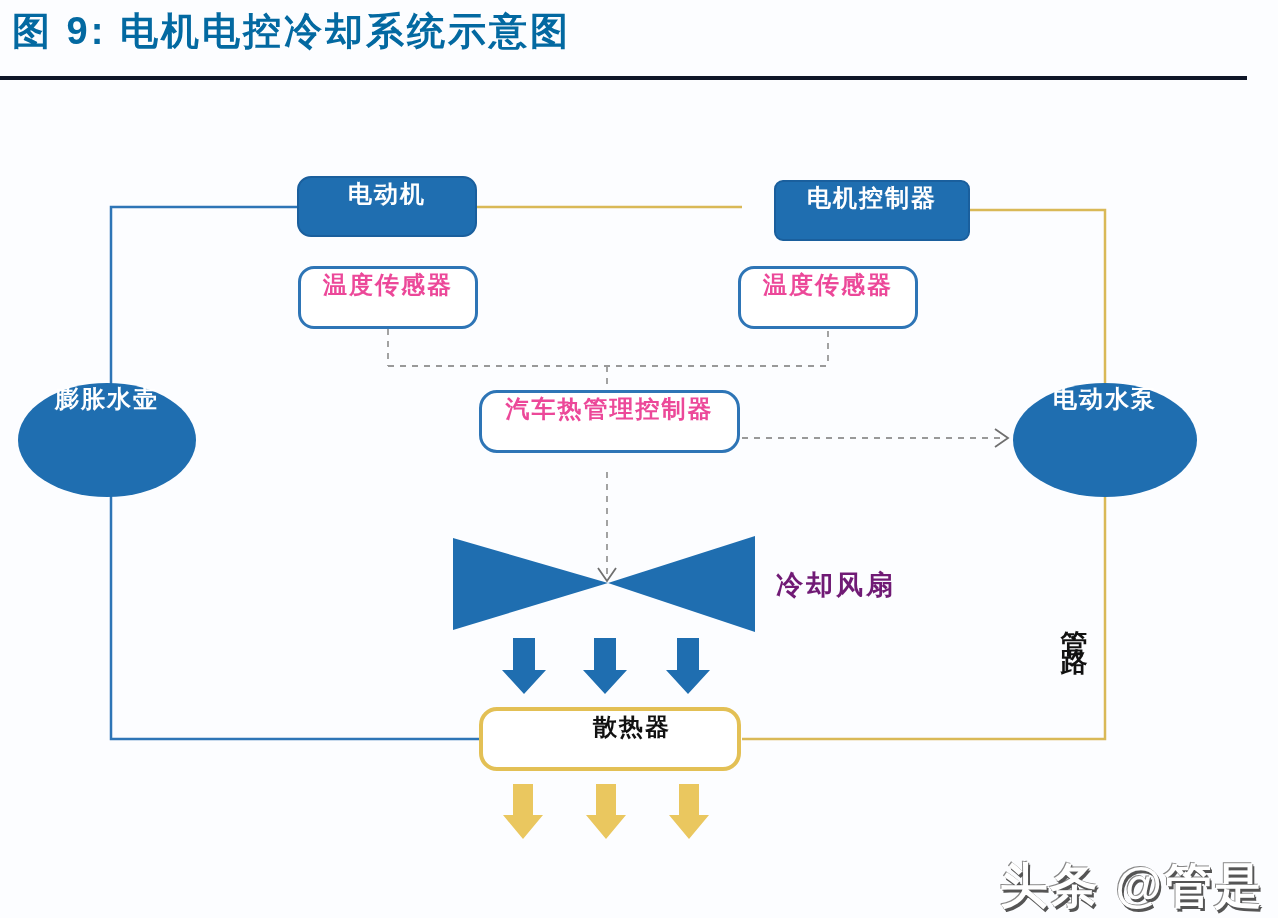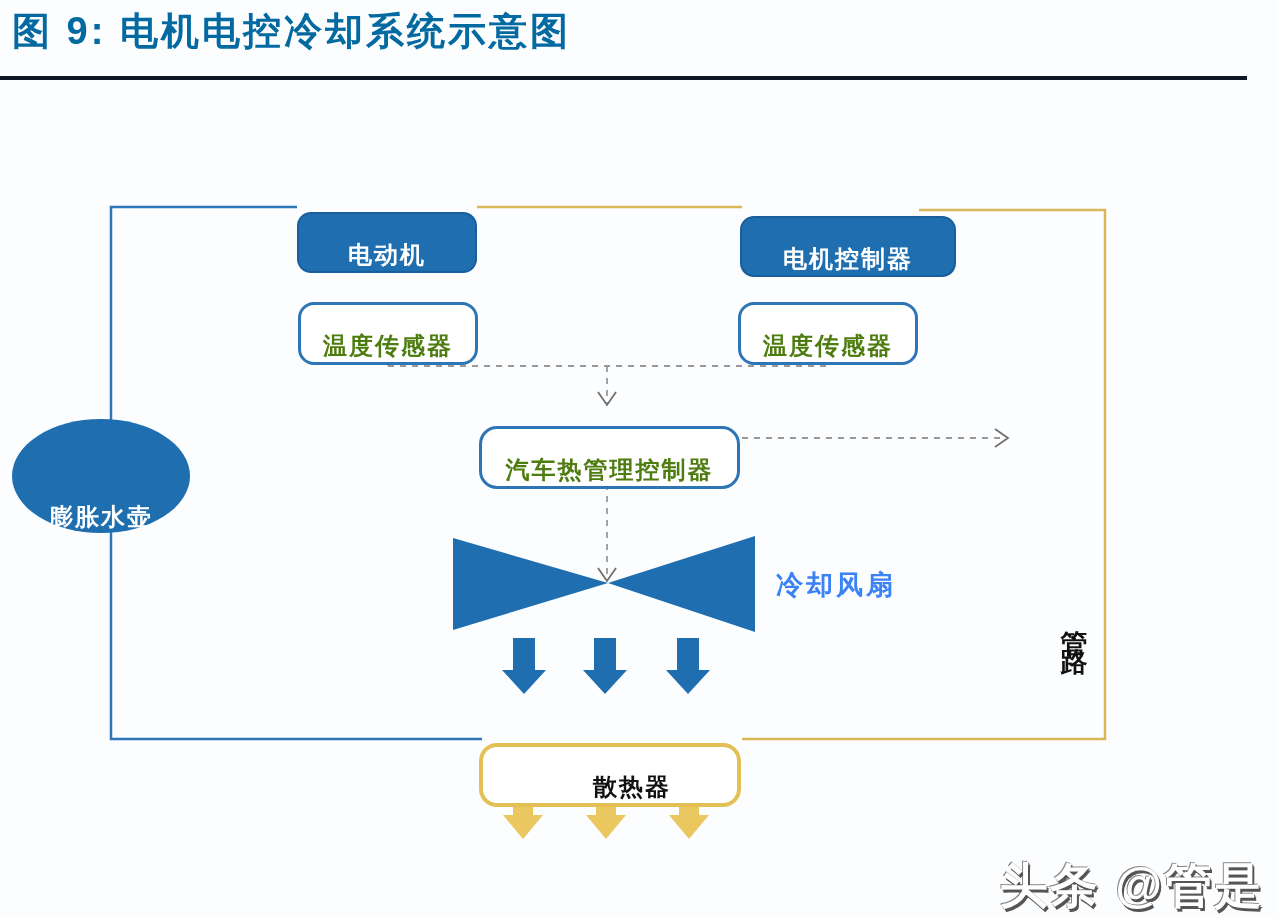--- a/index.html
+++ b/index.html
@@ -15,44 +15,43 @@
     font-size:38px;font-weight:900;
     color:#0369a1;letter-spacing:3px;
     white-space:nowrap;
   }
   .title-rule{
     position:absolute;left:0;top:76px;
     width:1247px;height:4px;background:#0e1628;
   }
   .diagram-svg{position:absolute;left:0;top:0;}
   .node{
-    position:absolute;display:flex;align-items:flex-end;justify-content:center;
+    position:absolute;display:flex;align-items:flex-start;justify-content:center;
     box-sizing:border-box;text-align:center;
     font-weight:900;
-    margin-top:36px;
   }
   .node-blue{
     background:#1f6eb0;border:2px solid #1a5f9d;border-radius:14px;
     color:#ffffff;font-size:24px;letter-spacing:2px;
   }
   .node-outline-blue{
     background:#ffffff;border:3px solid #2e75b6;border-radius:16px;
-    color:#4d7c0f;font-size:24px;letter-spacing:2px;
+    color:#ec4899;font-size:24px;letter-spacing:2px;
   }
   .node-outline-yellow{
     background:#ffffff;border:4px solid #e3c055;border-radius:16px;
     color:#111111;font-size:24px;letter-spacing:2px;
   }
   .node-ellipse{
     background:#1f6eb0;border-radius:50%;
     color:#ffffff;font-size:24px;font-weight:900;letter-spacing:2px;
   }
   .fan-label{
     position:absolute;left:776px;top:567px;
-    font-size:27px;font-weight:900;color:#3b82f6;letter-spacing:3px;
+    font-size:27px;font-weight:900;color:#701a75;letter-spacing:3px;
   }
   .pipeline-label{
     position:absolute;left:1056px;top:608px;
     writing-mode:vertical-rl;
     font-size:27px;font-weight:900;color:#111;
     letter-spacing:18px;
   }
   .watermark{
     position:absolute;right:14px;top:854px;
     font-size:48px;font-weight:900;color:#ffffff;letter-spacing:2px;
@@ -105,36 +104,39 @@
       <polygon points="513,784 533,784 533,815 543,815 523,839 503,815 513,815"></polygon>
       <polygon points="596,784 616,784 616,815 626,815 606,839 586,815 596,815"></polygon>
       <polygon points="679,784 699,784 699,815 709,815 689,839 669,815 679,815"></polygon>
     </g>
   </svg>
 
   <div class="node node-blue" style="left:297px;top:176px;width:180px;height:61px;">
     <span>电动机</span>
   </div>
 
-  <div class="node node-blue" style="left:740px;top:180px;width:216px;height:61px;">
+  <div class="node node-blue" style="left:774px;top:180px;width:196px;height:61px;border-radius:9px;">
     <span>电机控制器</span>
   </div>
 
   <div class="node node-outline-blue" style="left:298px;top:266px;width:180px;height:63px;">
     <span>温度传感器</span>
   </div>
 
   <div class="node node-outline-blue" style="left:738px;top:266px;width:180px;height:63px;">
     <span>温度传感器</span>
   </div>
 
-  <div class="node node-ellipse" style="left:12px;top:383px;width:178px;height:114px;">
+  <div class="node node-ellipse" style="left:18px;top:383px;width:178px;height:114px;">
     <span>膨胀水壶</span>
   </div>
 
+  <div class="node node-ellipse" style="left:1013px;top:383px;width:184px;height:114px;">
+    <span>电动水泵</span>
+  </div>
 
   <div class="node node-outline-blue" style="left:479px;top:390px;width:261px;height:63px;border-radius:18px;">
     <span>汽车热管理控制器</span>
   </div>
 
   <div class="node node-outline-yellow" style="left:479px;top:707px;width:262px;height:64px;border-radius:18px;padding-left:44px;">
     <span>散热器</span>
   </div>
 
   <div class="fan-label">冷却风扇</div>

